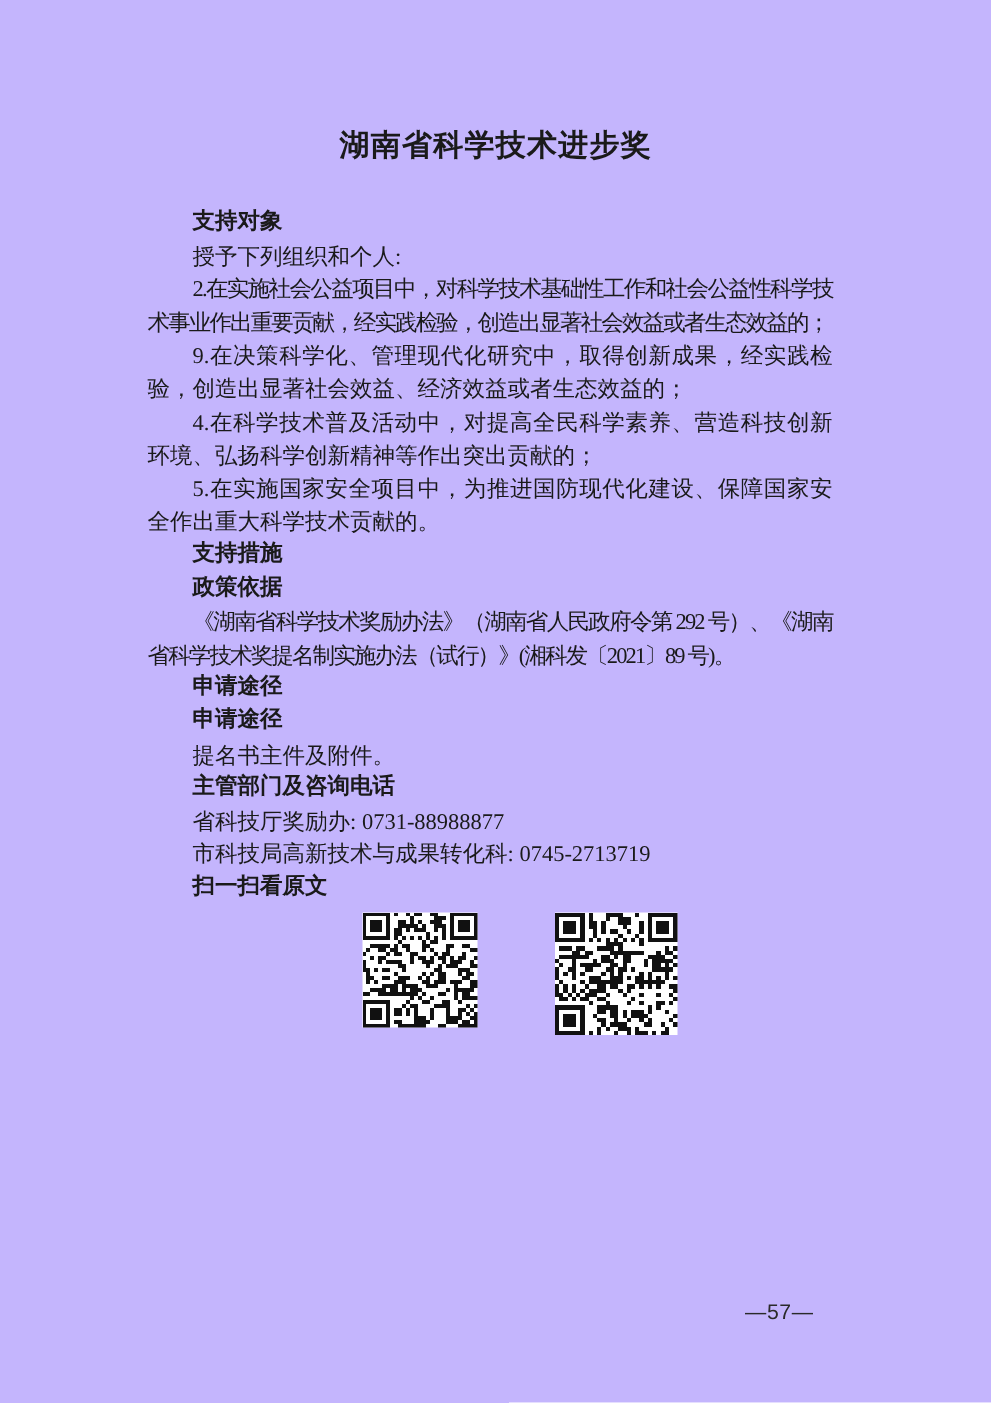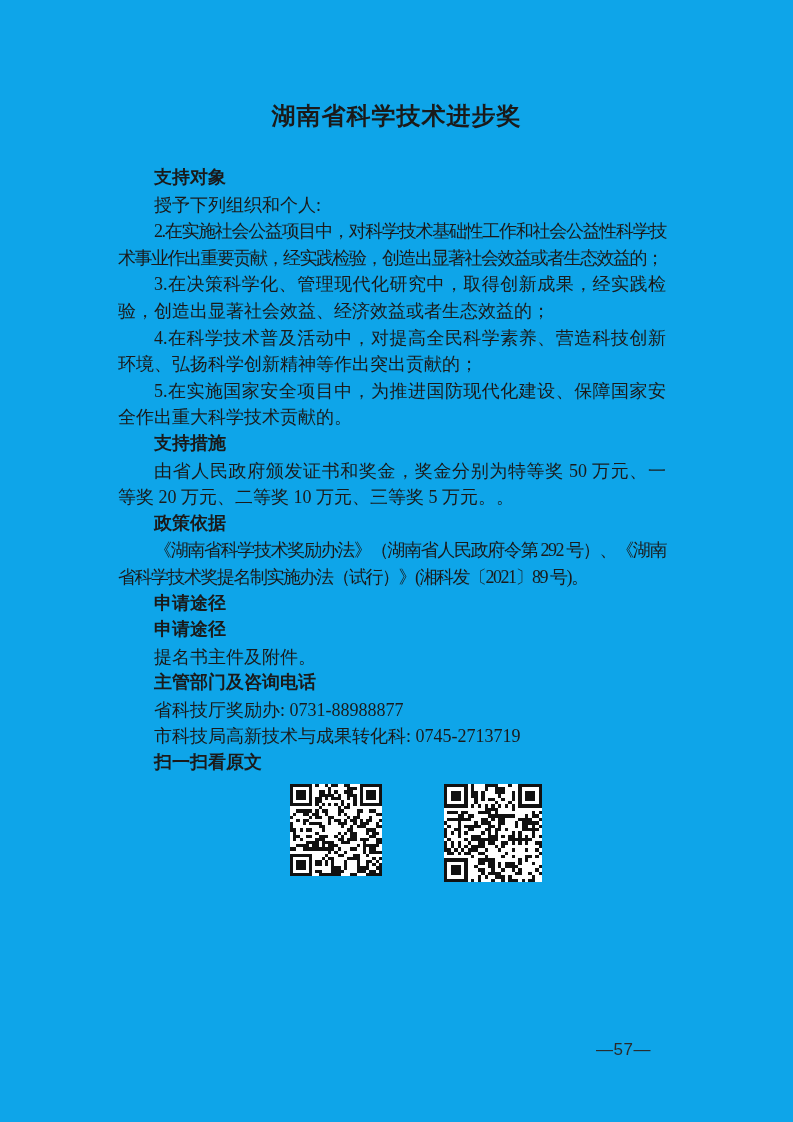--- a/index.html
+++ b/index.html
@@ -1,19 +1,19 @@
 <!DOCTYPE html>
 <html><head>
 <meta charset="utf-8">
 <style>
   html,body{margin:0;padding:0;background:#ffffff;}
   .page{
     position:relative;
     width:793px;height:1122px;
-    background:#0ea5e9;
+    background:#c4b5fd;
     overflow:hidden;
     color:#1a1a1a;
     font-family:"Liberation Serif","DejaVu Serif",serif;
   }
   .doc-title{
     position:absolute;
     top:100px;left:0;right:0;
     margin:0;
     text-align:center;
     font-size:24px;
@@ -68,28 +68,27 @@
 <div class="page">
 
   <h1 class="doc-title">湖南省科学技术进步奖</h1>
 
   <div class="content">
 
     <section>
       <h2>支持对象</h2>
       <p>授予下列组织和个人:</p>
       <p class="tight">2.在实施社会公益项目中，对科学技术基础性工作和社会公益性科学技术事业作出重要贡献，经实践检验，创造出显著社会效益或者生态效益的；</p>
-      <p>3.在决策科学化、管理现代化研究中，取得创新成果，经实践检验，创造出显著社会效益、经济效益或者生态效益的；</p>
+      <p>9.在决策科学化、管理现代化研究中，取得创新成果，经实践检验，创造出显著社会效益、经济效益或者生态效益的；</p>
       <p>4.在科学技术普及活动中，对提高全民科学素养、营造科技创新环境、弘扬科学创新精神等作出突出贡献的；</p>
       <p>5.在实施国家安全项目中，为推进国防现代化建设、保障国家安全作出重大科学技术贡献的。</p>
     </section>
 
     <section>
       <h2>支持措施</h2>
-      <p>由省人民政府颁发证书和奖金，奖金分别为特等奖 50 万元、一等奖 20 万元、二等奖 10 万元、三等奖 5 万元。。</p>
     </section>
 
     <section>
       <h2>政策依据</h2>
       <p class="tight">《湖南省科学技术奖励办法》（湖南省人民政府令第 292 号）、《湖南省科学技术奖提名制实施办法（试行）》(湘科发〔2021〕89 号)。</p>
     </section>
 
     <section>
       <h2>申请途径</h2>
     </section>

